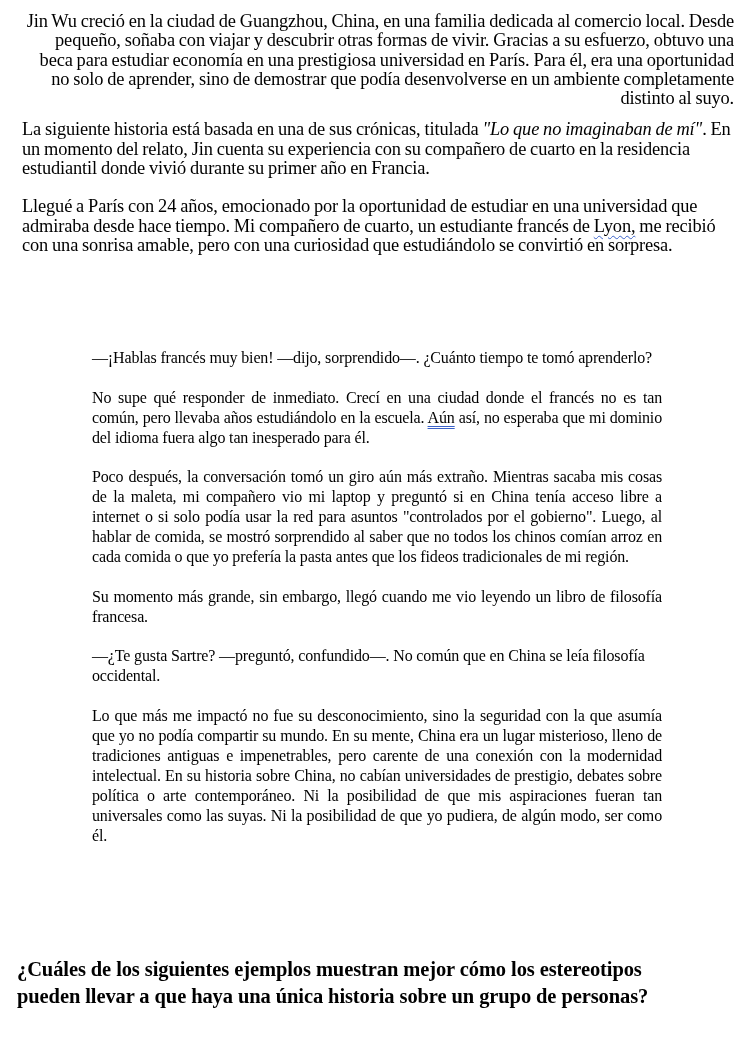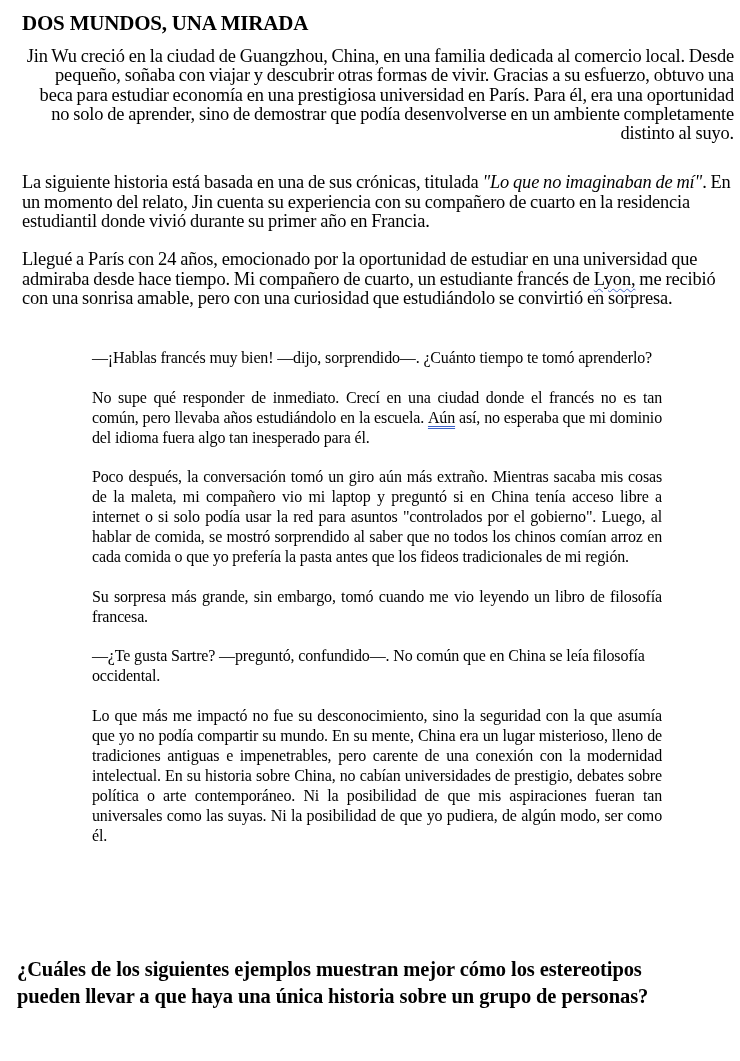--- a/index.html
+++ b/index.html
@@ -30,21 +30,21 @@
       letter-spacing: -0.2px;
     }
     .para {
       font-size: 18.4px;
       line-height: 19.3px;
       margin: 0;
       letter-spacing: -0.15px;
       word-spacing: -0.5px;
     }
     .p1 { margin-top: 12px; text-align: right; }
-    .p2 { margin-top: 30px; }
+    .p2 { margin-top: 12px; }
     .p3 { margin-top: 19px; }
     .quote-block {
       position: absolute;
       left: 92px;
       top: 348px;
       width: 570px;
     }
     .qpara {
       font-size: 16px;
       line-height: 20px;
@@ -55,55 +55,53 @@
     .qpara.last-left { text-align: left; }
     .spell {
       text-decoration: underline wavy #3b62c9;
       text-decoration-thickness: 1px;
       text-underline-offset: 3px;
     }
     .grammar {
       text-decoration: underline double #3b62c9;
       text-decoration-thickness: 1px;
       text-underline-offset: 3px;
-      font-family: Liberation Serif, serif;
     }
     .question {
       position: absolute;
       left: 17px;
       top: 956px;
       width: 690px;
       font-family: "Liberation Serif", serif;
       font-weight: bold;
       font-size: 20.5px;
       line-height: 27px;
       margin: 0;
       letter-spacing: -0.1px;
     }
   </style>
 </head>
 <body>
 
 <div class="doc">
-  <h1 class="title">DOS MUNDOS, UNA MIRADA</h1>
 
   <p class="para p1">Jin Wu creció en la ciudad de Guangzhou, China, en una familia dedicada al comercio local. Desde pequeño, soñaba con viajar y descubrir otras formas de vivir. Gracias a su esfuerzo, obtuvo una beca para estudiar economía en una prestigiosa universidad en París. Para él, era una oportunidad no solo de aprender, sino de demostrar que podía desenvolverse en un ambiente completamente distinto al suyo.</p>
 
   <p class="para p2"><span>La siguiente historia está basada en una de sus crónicas, titulada </span><em>"Lo que no imaginaban de mí"</em><span>. En un momento del relato, Jin cuenta su experiencia con su compañero de cuarto en la residencia estudiantil donde vivió durante su primer año en Francia.</span></p>
 
   <p class="para p3"><span>Llegué a París con 24 años, emocionado por la oportunidad de estudiar en una universidad que admiraba desde hace tiempo. Mi compañero de cuarto, un estudiante francés de </span><span class="spell">Lyon,</span><span> me recibió con una sonrisa amable, pero con una curiosidad que estudiándolo se convirtió en sorpresa.</span></p>
 </div>
 
 <div class="quote-block">
   <p class="qpara last-left">—¡Hablas francés muy bien! —dijo, sorprendido—. ¿Cuánto tiempo te tomó aprenderlo?</p>
 
   <p class="qpara"><span>No supe qué responder de inmediato. Crecí en una ciudad donde el francés no es tan común, pero llevaba años estudiándolo en la escuela. </span><span class="grammar">Aún</span><span> así, no esperaba que mi dominio del idioma fuera algo tan inesperado para él.</span></p>
 
   <p class="qpara">Poco después, la conversación tomó un giro aún más extraño. Mientras sacaba mis cosas de la maleta, mi compañero vio mi laptop y preguntó si en China tenía acceso libre a internet o si solo podía usar la red para asuntos "controlados por el gobierno". Luego, al hablar de comida, se mostró sorprendido al saber que no todos los chinos comían arroz en cada comida o que yo prefería la pasta antes que los fideos tradicionales de mi región.</p>
 
-  <p class="qpara">Su sorpresa más grande, sin embargo, tomó cuando me vio leyendo un libro de filosofía francesa.</p>
+  <p class="qpara">Su momento más grande, sin embargo, llegó cuando me vio leyendo un libro de filosofía francesa.</p>
 
   <p class="qpara last-left">—¿Te gusta Sartre? —preguntó, confundido—. No común que en China se leía filosofía occidental.</p>
 
   <p class="qpara">Lo que más me impactó no fue su desconocimiento, sino la seguridad con la que asumía que yo no podía compartir su mundo. En su mente, China era un lugar misterioso, lleno de tradiciones antiguas e impenetrables, pero carente de una conexión con la modernidad intelectual. En su historia sobre China, no cabían universidades de prestigio, debates sobre política o arte contemporáneo. Ni la posibilidad de que mis aspiraciones fueran tan universales como las suyas. Ni la posibilidad de que yo pudiera, de algún modo, ser como él.</p>
 </div>
 
 <p class="question">¿Cuáles de los siguientes ejemplos muestran mejor cómo los estereotipos pueden llevar a que haya una única historia sobre un grupo de personas?</p>
 
 </body></html>

